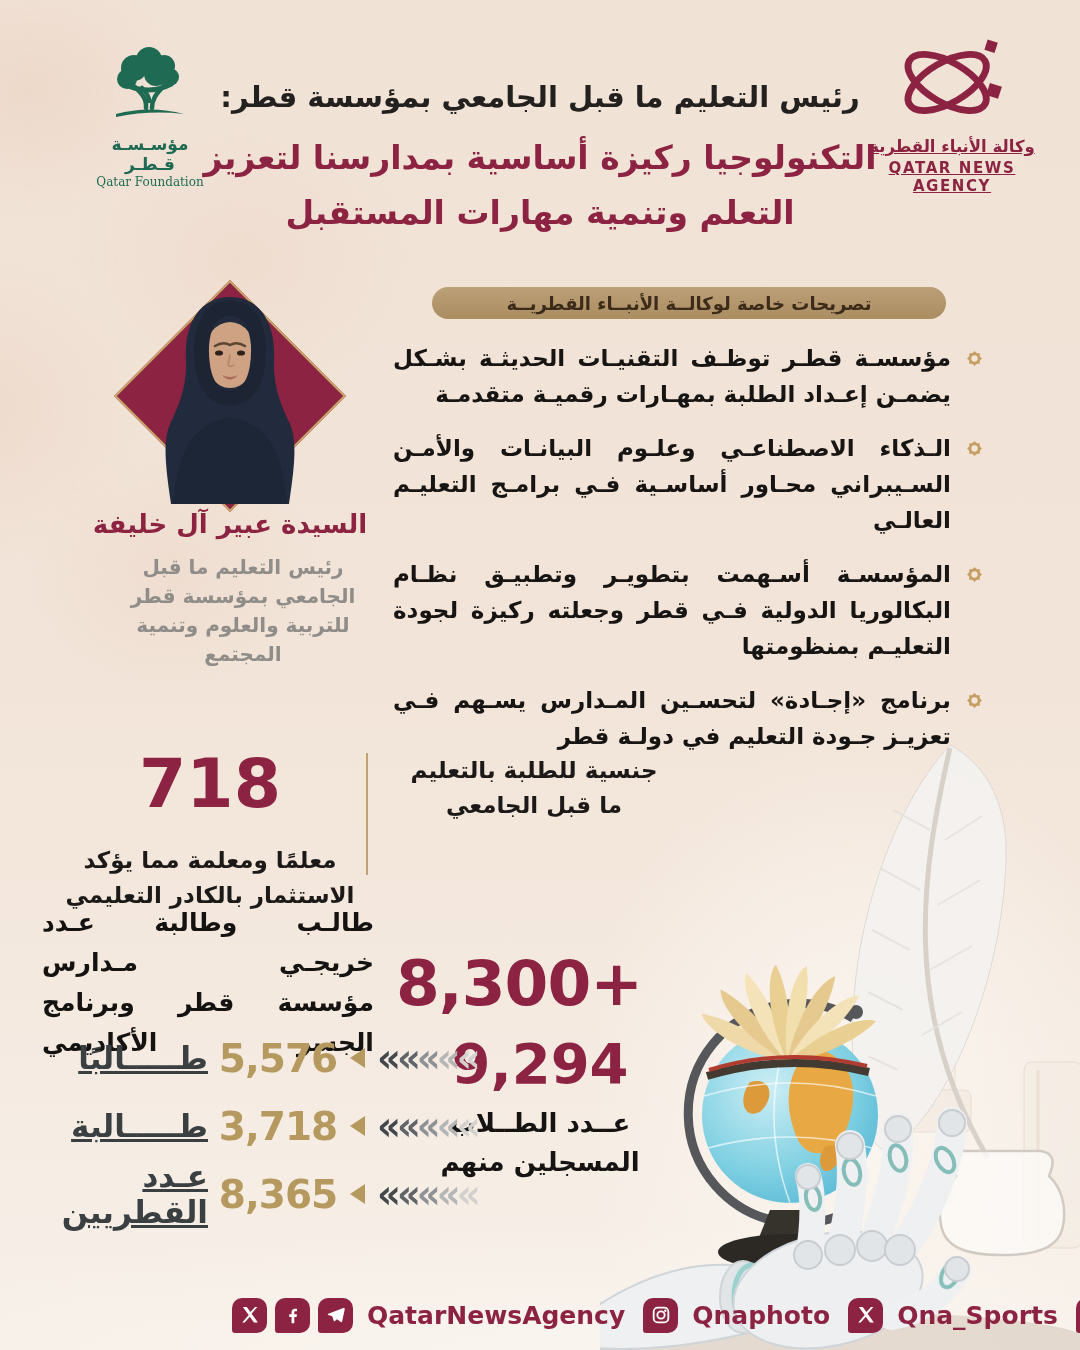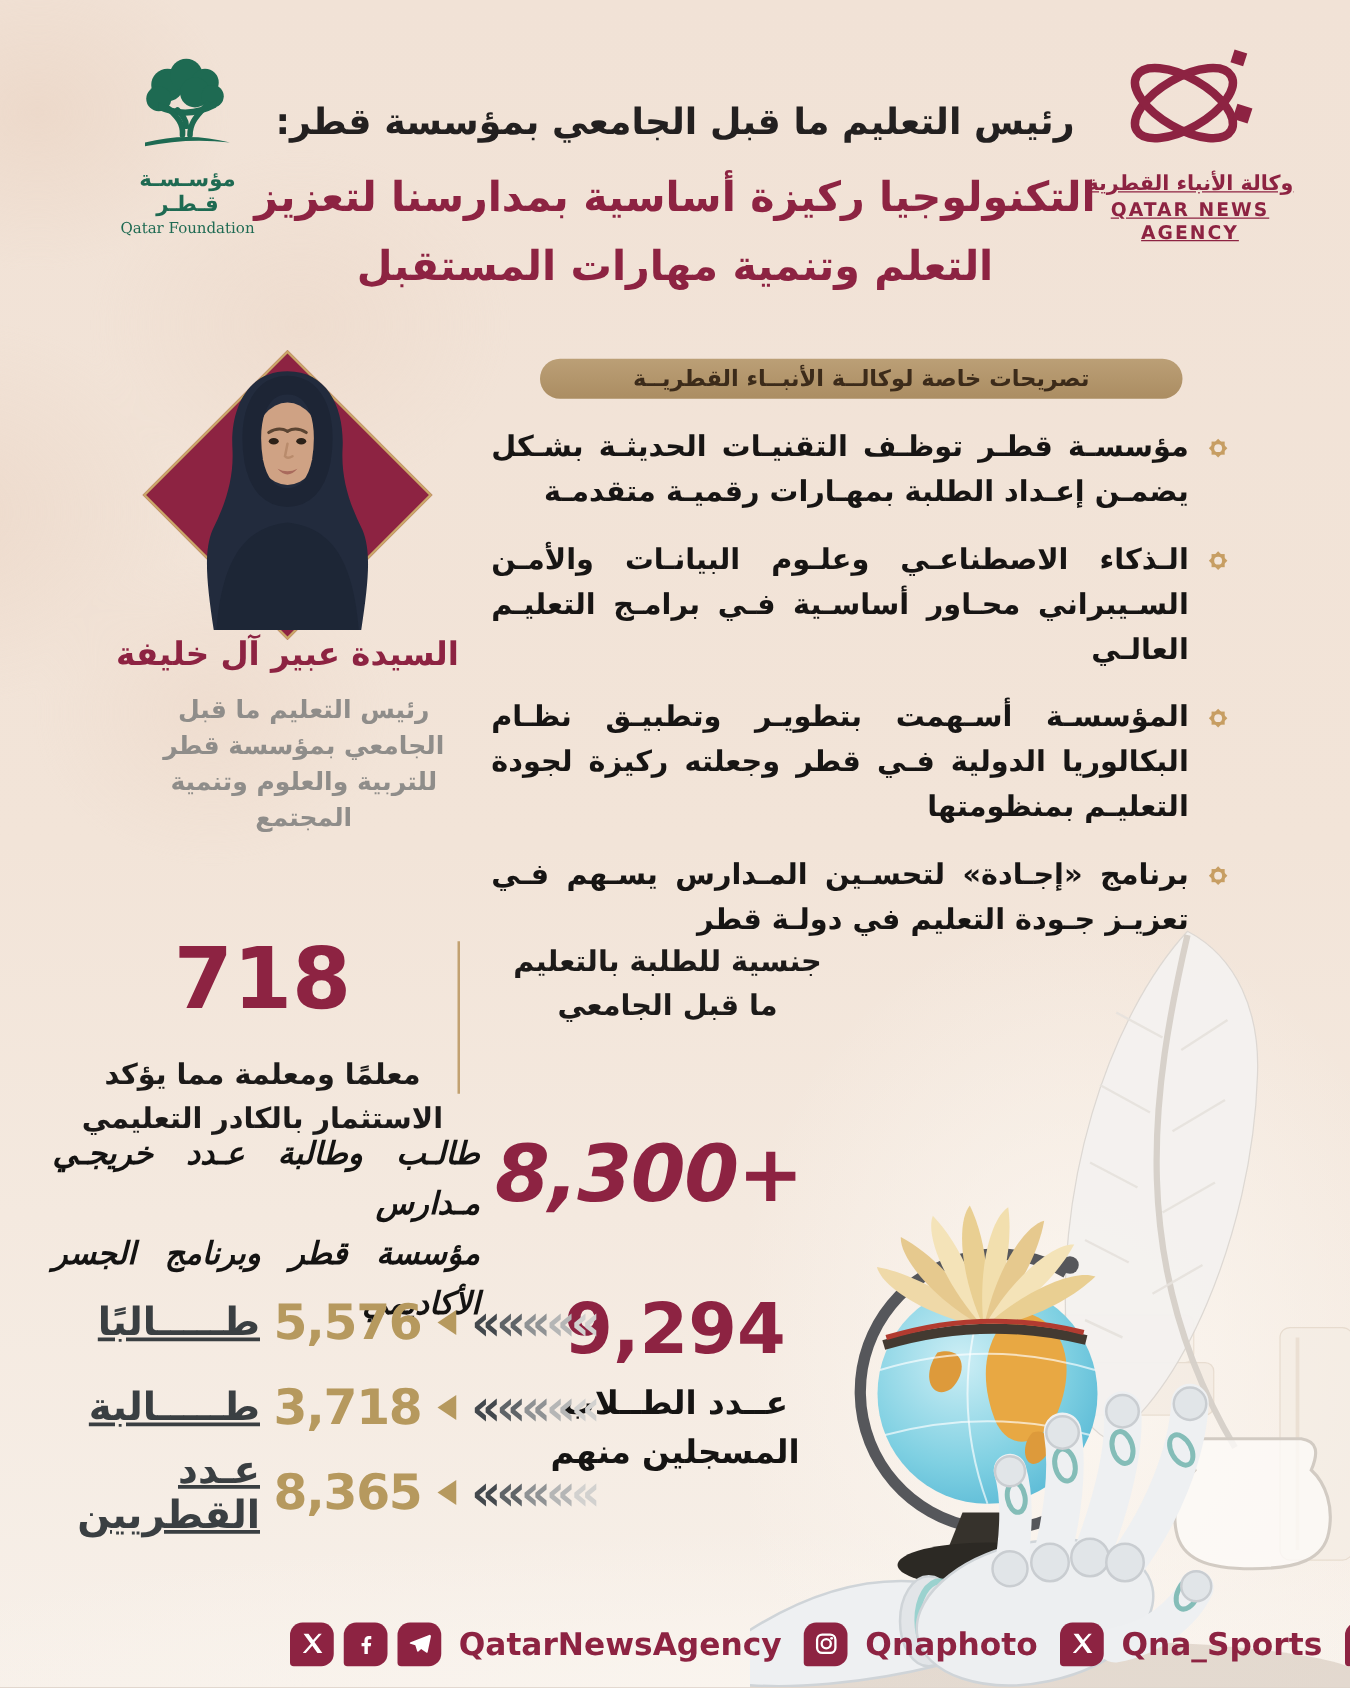--- a/index.html
+++ b/index.html
@@ -50,21 +50,21 @@
 
   
   .stat{position:absolute;text-align:center;z-index:2;}
   .stat-num{font-size:68px;font-weight:bold;color:#8d2342;line-height:1;margin-top:22px;}
   .stat-label{font-size:23px;font-weight:bold;color:#1c1a19;direction:rtl;line-height:1.5;margin-top:25px;}
   .stat-teachers{left:55px;top:728px;width:310px;}
   .stat-nation{left:388px;top:728px;width:292px;}
   .vdivider{position:absolute;left:366px;top:753px;width:2px;height:122px;background:#c2a171;z-index:2;}
 
   
-  .graduates{position:absolute;left:42px;top:903px;width:600px;display:flex;gap:12px;z-index:2;font-style:italic;}
+  .graduates{position:absolute;left:42px;top:903px;width:600px;display:flex;align-items:center;gap:22px;z-index:2;}
   .grad-label{width:362px;direction:rtl;font-size:25px;font-weight:bold;color:#141312;line-height:1.6;}
   .grad-label div{text-align:justify;text-align-last:justify;}
   .grad-num{font-size:63px;font-weight:bold;color:#8d2342;direction:ltr;letter-spacing:-1px;}
 
   
   .enrolled{position:absolute;left:420px;top:1036px;width:240px;text-align:center;z-index:2;}
   .enrolled-num{font-size:56px;font-weight:bold;color:#8d2342;line-height:1;}
   .enrolled-label{font-size:26px;font-weight:bold;color:#151413;direction:rtl;line-height:1.5;margin-top:12px;}
 
   

